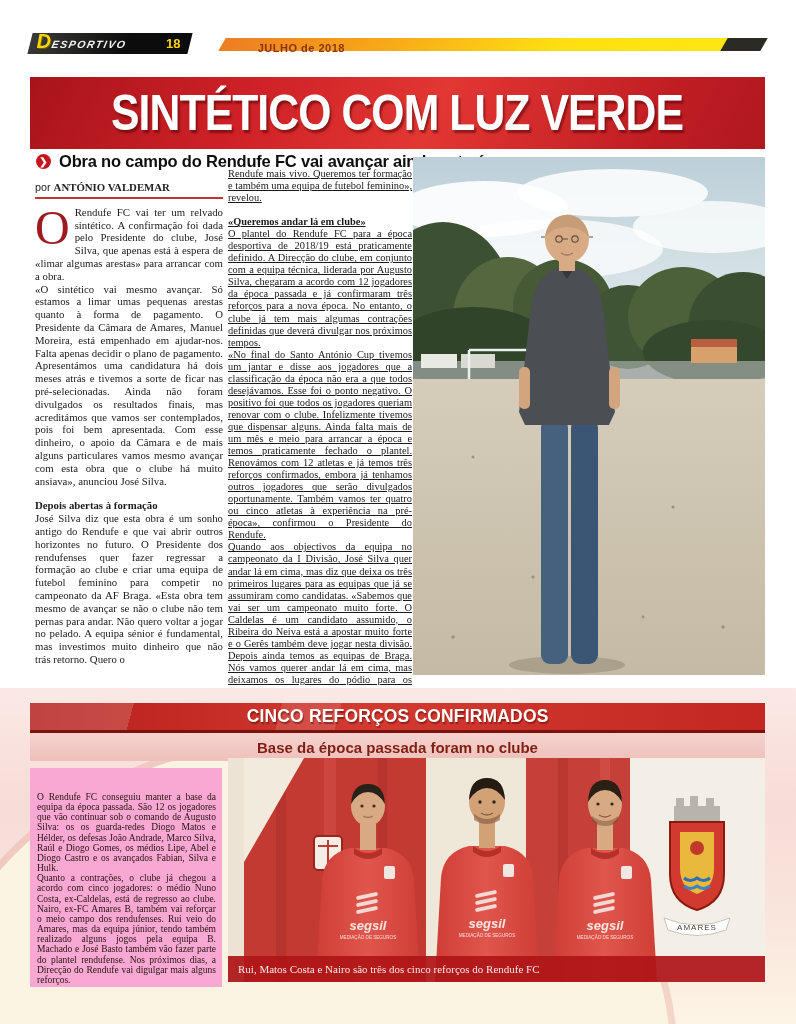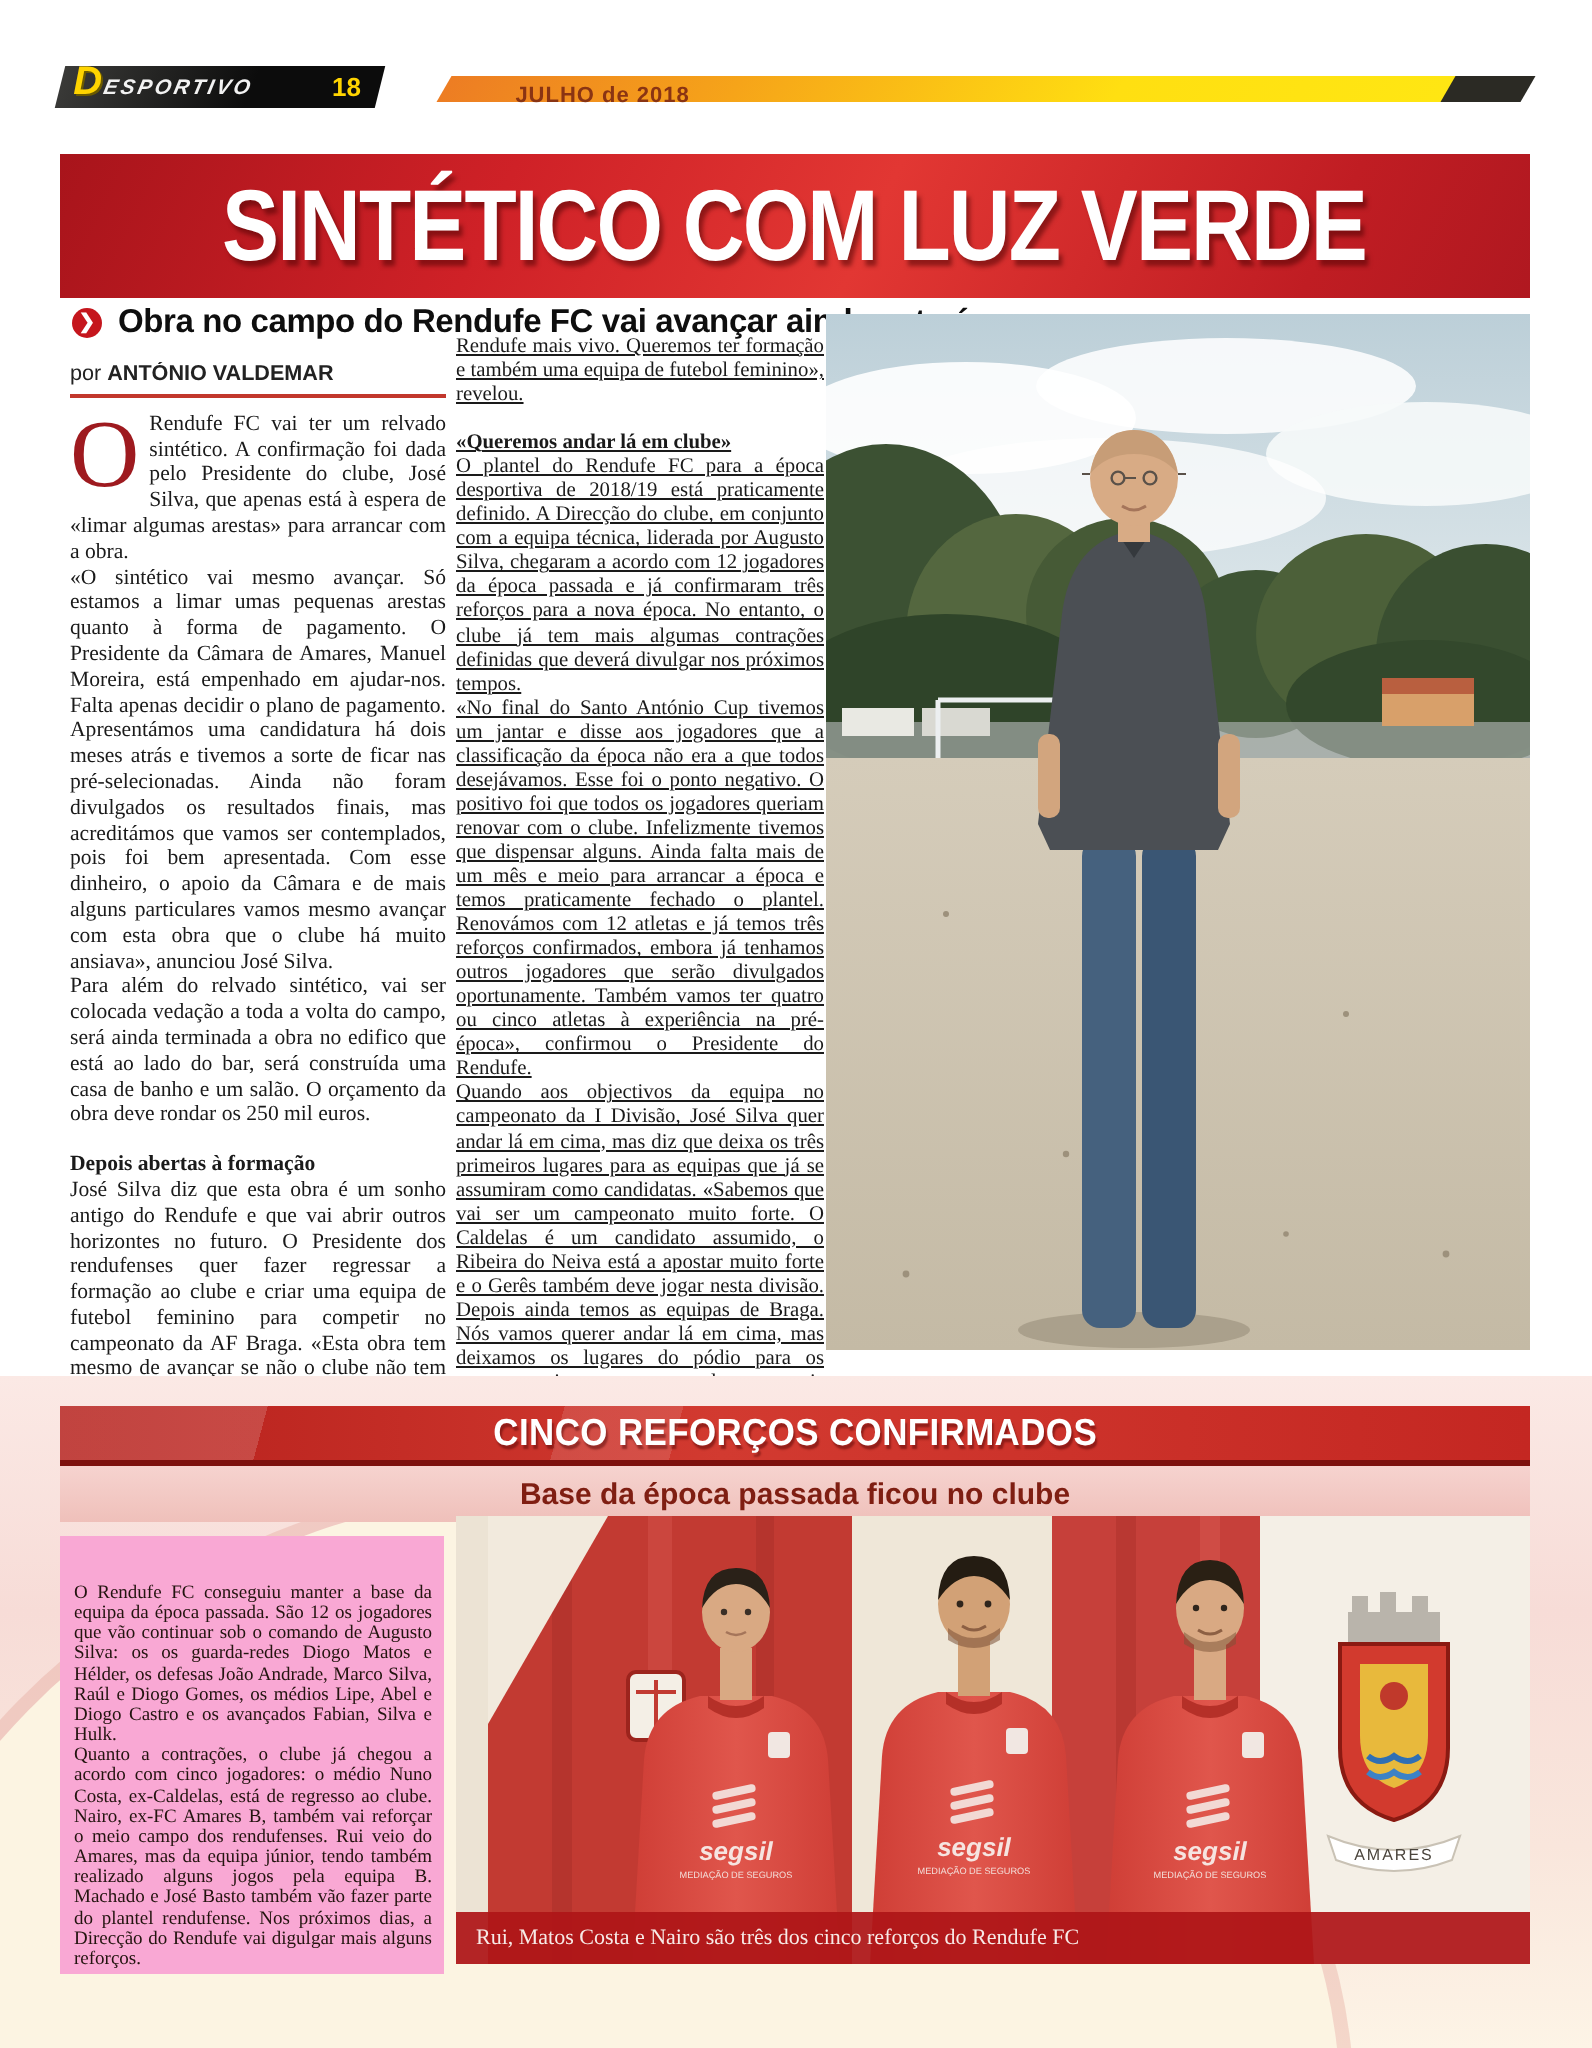--- a/index.html
+++ b/index.html
@@ -33,21 +33,21 @@
 
   
   .kicker{position:absolute;left:36px;top:152px;display:flex;align-items:center;gap:8px;}
   .kicker-icon{width:15px;height:15px;border-radius:50%;background:#c5161d;color:#fff;
                font:700 10px/15px "Liberation Sans",sans-serif;text-align:center;flex:0 0 15px;}
   .kicker-text{font:700 16.5px "Liberation Sans",sans-serif;color:#0e0e0e;letter-spacing:-.2px;}
 
   
   .col1{position:absolute;left:35px;top:181px;width:188px;height:541px;overflow:hidden;}
   .byline{margin:0;text-align:right;padding-right:12px;font:400 9.5px "Liberation Sans",sans-serif;color:#222;}
-  .byline-name{font-weight:700;}
+  .byline-name{font-weight:700;font-family:Liberation Serif, serif;}
   .byline-rule{border:none;border-top:2px solid #c2372c;margin:3px 0 7px 0;}
   .col1 p,.col2 p{margin:0;text-align:justify;font-size:10.8px;line-height:12.8px;}
   .col2{position:absolute;left:228px;top:168px;width:184px;height:556px;overflow:hidden;text-decoration:underline;}
   .col2 p{font-size:10.4px;line-height:12.05px;}
   .subheading{font-weight:700;}
   .gap{margin-top:12px !important;}
   .dropcap{float:left;font-size:48px;line-height:37px;color:#9e1a1f;padding:3px 5px 0 0;}
 
   
   .photo1{position:absolute;left:413px;top:157px;width:352px;height:518px;overflow:hidden;}
@@ -97,21 +97,20 @@
   <div class="kicker">
     <span class="kicker-icon">❯</span>
     <span class="kicker-text">Obra no campo do Rendufe FC vai avançar ainda esta época</span>
   </div>
 
   <div class="col1">
     <p class="byline"><span>por</span> <span class="byline-name">ANTÓNIO VALDEMAR</span></p>
     <hr class="byline-rule">
     <p><span class="dropcap">O</span><span>Rendufe FC vai ter um relvado sintético. A confirmação foi dada pelo Presidente do clube, José Silva, que apenas está à espera de «limar algumas arestas» para arrancar com a obra.</span></p>
     <p>«O sintético vai mesmo avançar. Só estamos a limar umas pequenas arestas quanto à forma de pagamento. O Presidente da Câmara de Amares, Manuel Moreira, está empenhado em ajudar-nos. Falta apenas decidir o plano de pagamento. Apresentámos uma candidatura há dois meses atrás e tivemos a sorte de ficar nas pré-selecionadas. Ainda não foram divulgados os resultados finais, mas acreditámos que vamos ser contemplados, pois foi bem apresentada. Com esse dinheiro, o apoio da Câmara e de mais alguns particulares vamos mesmo avançar com esta obra que o clube há muito ansiava», anunciou José Silva.</p>
-    <p>Para além do relvado sintético, vai ser colocada vedação a toda a volta do campo, será ainda terminada a obra no edifico que está ao lado do bar, será construída uma casa de banho e um salão. O orçamento da obra deve rondar os 250 mil euros.</p>
     <p class="subheading gap">Depois abertas à formação</p>
     <p>José Silva diz que esta obra é um sonho antigo do Rendufe e que vai abrir outros horizontes no futuro. O Presidente dos rendufenses quer fazer regressar a formação ao clube e criar uma equipa de futebol feminino para competir no campeonato da AF Braga. «Esta obra tem mesmo de avançar se não o clube não tem pernas para andar. Não quero voltar a jogar no pelado. A equipa sénior é fundamental, mas investimos muito dinheiro que não trás retorno. Quero o</p>
   </div>
 
   <div class="col2">
     <p>Rendufe mais vivo. Queremos ter formação e também uma equipa de futebol feminino», revelou.</p>
     <p class="subheading gap">«Queremos andar lá em clube»</p>
     <p>O plantel do Rendufe FC para a época desportiva de 2018/19 está praticamente definido. A Direcção do clube, em conjunto com a equipa técnica, liderada por Augusto Silva, chegaram a acordo com 12 jogadores da época passada e já confirmaram três reforços para a nova época. No entanto, o clube já tem mais algumas contrações definidas que deverá divulgar nos próximos tempos.</p>
     <p>«No final do Santo António Cup tivemos um jantar e disse aos jogadores que a classificação da época não era a que todos desejávamos. Esse foi o ponto negativo. O positivo foi que todos os jogadores queriam renovar com o clube. Infelizmente tivemos que dispensar alguns. Ainda falta mais de um mês e meio para arrancar a época e temos praticamente fechado o plantel. Renovámos com 12 atletas e já temos três reforços confirmados, embora já tenhamos outros jogadores que serão divulgados oportunamente. Também vamos ter quatro ou cinco atletas à experiência na pré-época», confirmou o Presidente do Rendufe.</p>
     <p>Quando aos objectivos da equipa no campeonato da I Divisão, José Silva quer andar lá em cima, mas diz que deixa os três primeiros lugares para as equipas que já se assumiram como candidatas. «Sabemos que vai ser um campeonato muito forte. O Caldelas é um candidato assumido, o Ribeira do Neiva está a apostar muito forte e o Gerês também deve jogar nesta divisão. Depois ainda temos as equipas de Braga. Nós vamos querer andar lá em cima, mas deixamos os lugares do pódio para os outros», atirou, acrescentando: «o mais importante é que continuemos a cimentar e solidificar a base desta equipa. Não gosto do sobe e desce. Quando subirmos gostava de ficar muitos anos na Honra», disse.</p>
@@ -177,21 +176,21 @@
     </svg>
   </div>
 
   <div class="bottom-bg"></div>
   <div class="bottom-curve"></div>
 
   <div class="banner2">
     <span class="banner2-text">CINCO REFORÇOS CONFIRMADOS</span>
   </div>
   <div class="pinkbar">
-    <span class="pinkbar-text">Base da época passada ficou no clube</span>
+    <span class="pinkbar-text">Base da época passada foram no clube</span>
   </div>
 
   <div class="pink-panel">
     <div class="pink-panel-inner">
       <p>O Rendufe FC conseguiu manter a base da equipa da época passada. São 12 os jogadores que vão continuar sob o comando de Augusto Silva: os os guarda-redes Diogo Matos e Hélder, os defesas João Andrade, Marco Silva, Raúl e Diogo Gomes, os médios Lipe, Abel e Diogo Castro e os avançados Fabian, Silva e Hulk.</p>
       <p>Quanto a contrações, o clube já chegou a acordo com cinco jogadores: o médio Nuno Costa, ex-Caldelas, está de regresso ao clube. Nairo, ex-FC Amares B, também vai reforçar o meio campo dos rendufenses. Rui veio do Amares, mas da equipa júnior, tendo também realizado alguns jogos pela equipa B. Machado e José Basto também vão fazer parte do plantel rendufense. Nos próximos dias, a Direcção do Rendufe vai digulgar mais alguns reforços.</p>
     </div>
   </div>
 
   <div class="photo2">

